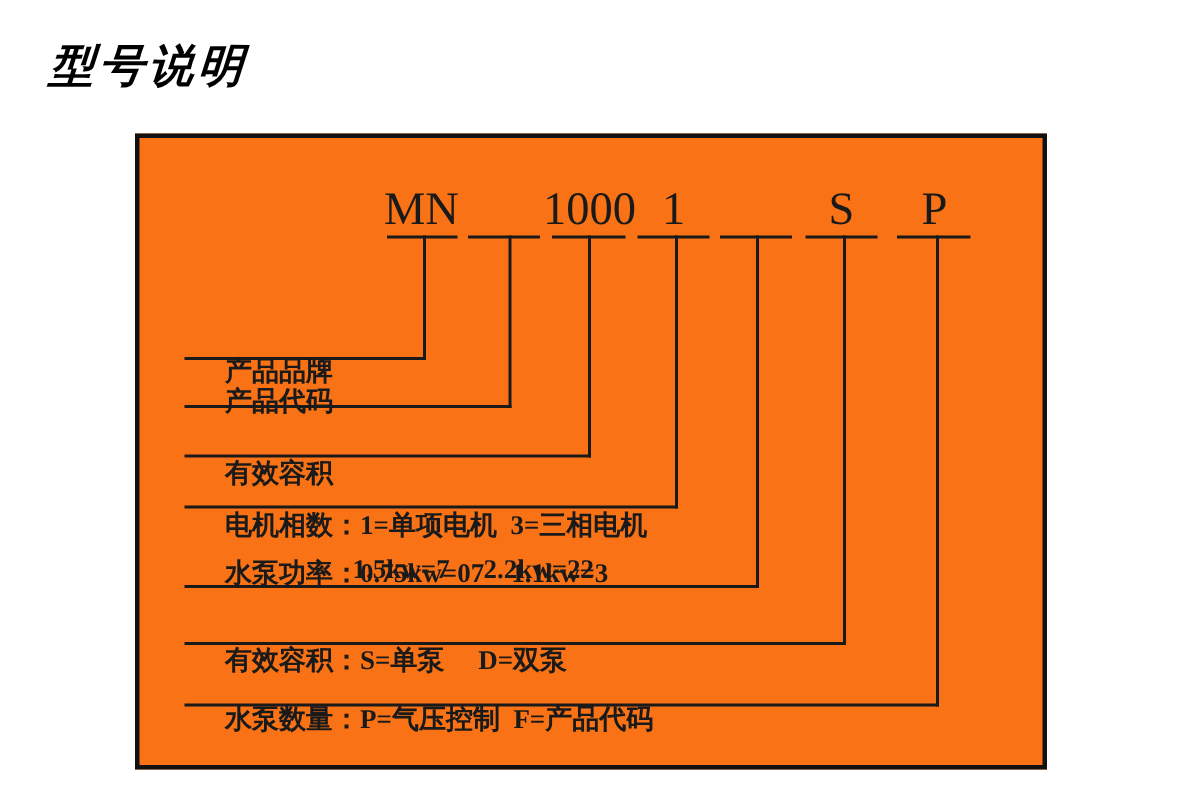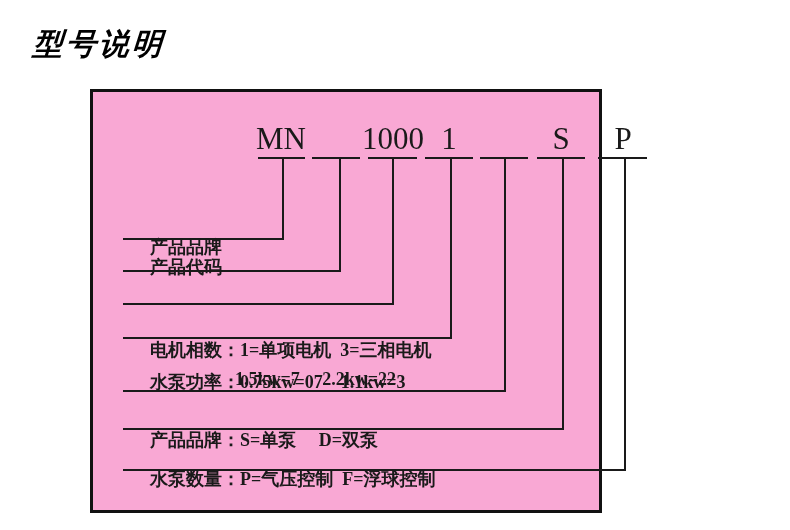--- a/index.html
+++ b/index.html
@@ -16,23 +16,23 @@
     font-family: "Liberation Sans", "DejaVu Sans", sans-serif;
     font-weight: 900; font-style: italic;
     font-size: 30px; letter-spacing: 3px;
     color: #000000;
     transform: skewX(-4deg);
     white-space: nowrap;
   }
 
   .diagram-box {
     position: absolute; left: 90px; top: 89px;
-    width: 512px; height: 424px;
+    width: 608px; height: 424px;
     border: 3px solid #111111;
-    background: #f9a8d4;
+    background: #f97316;
   }
 
   
   .seg-text {
     position: absolute; top: 28px; height: 38px; line-height: 38px;
     width: 120px; text-align: center;
     font-size: 31px; color: #1a1a1a; white-space: nowrap;
   }
   .seg-underline {
     position: absolute; top: 65px; height: 2px;
@@ -97,32 +97,35 @@
     <div class="row-line" style="top:377px; width:503px;"></div>
 
     <div class="row-text" style="top:118px;">
       <span>产品品牌</span><span class="vals"></span>
     </div>
 
     <div class="row-text" style="top:138px;">
       <span>产品代码</span><span class="vals"></span>
     </div>
 
+    <div class="row-text" style="top:186px;">
+      <span>有效容积</span><span class="vals"></span>
+    </div>
 
     <div class="row-text" style="top:221px;text-align:center;">
       <span>电机相数：</span><span class="vals">1=单项电机  3=三相电机</span>
     </div>
 
     <div class="row-text" style="top:253px;">
       <span>水泵功率：</span><span class="vals">0.75kw=07　1.1kw=3</span>
     </div>
     <div class="row-text" style="left:142px; top:275px; line-height:24px;">1.5kw=7　 2.2kw=22</div>
 
     <div class="row-text" style="top:311px;">
-      <span>产品品牌：</span><span class="vals">S=单泵　 D=双泵</span>
+      <span>有效容积：</span><span class="vals">S=单泵　 D=双泵</span>
     </div>
 
     <div class="row-text" style="top:350px;">
-      <span>水泵数量：</span><span class="vals">P=气压控制  F=浮球控制</span>
+      <span>水泵数量：</span><span class="vals">P=气压控制  F=产品代码</span>
     </div>
 
   </div>
 </div>
 
 </body></html>

